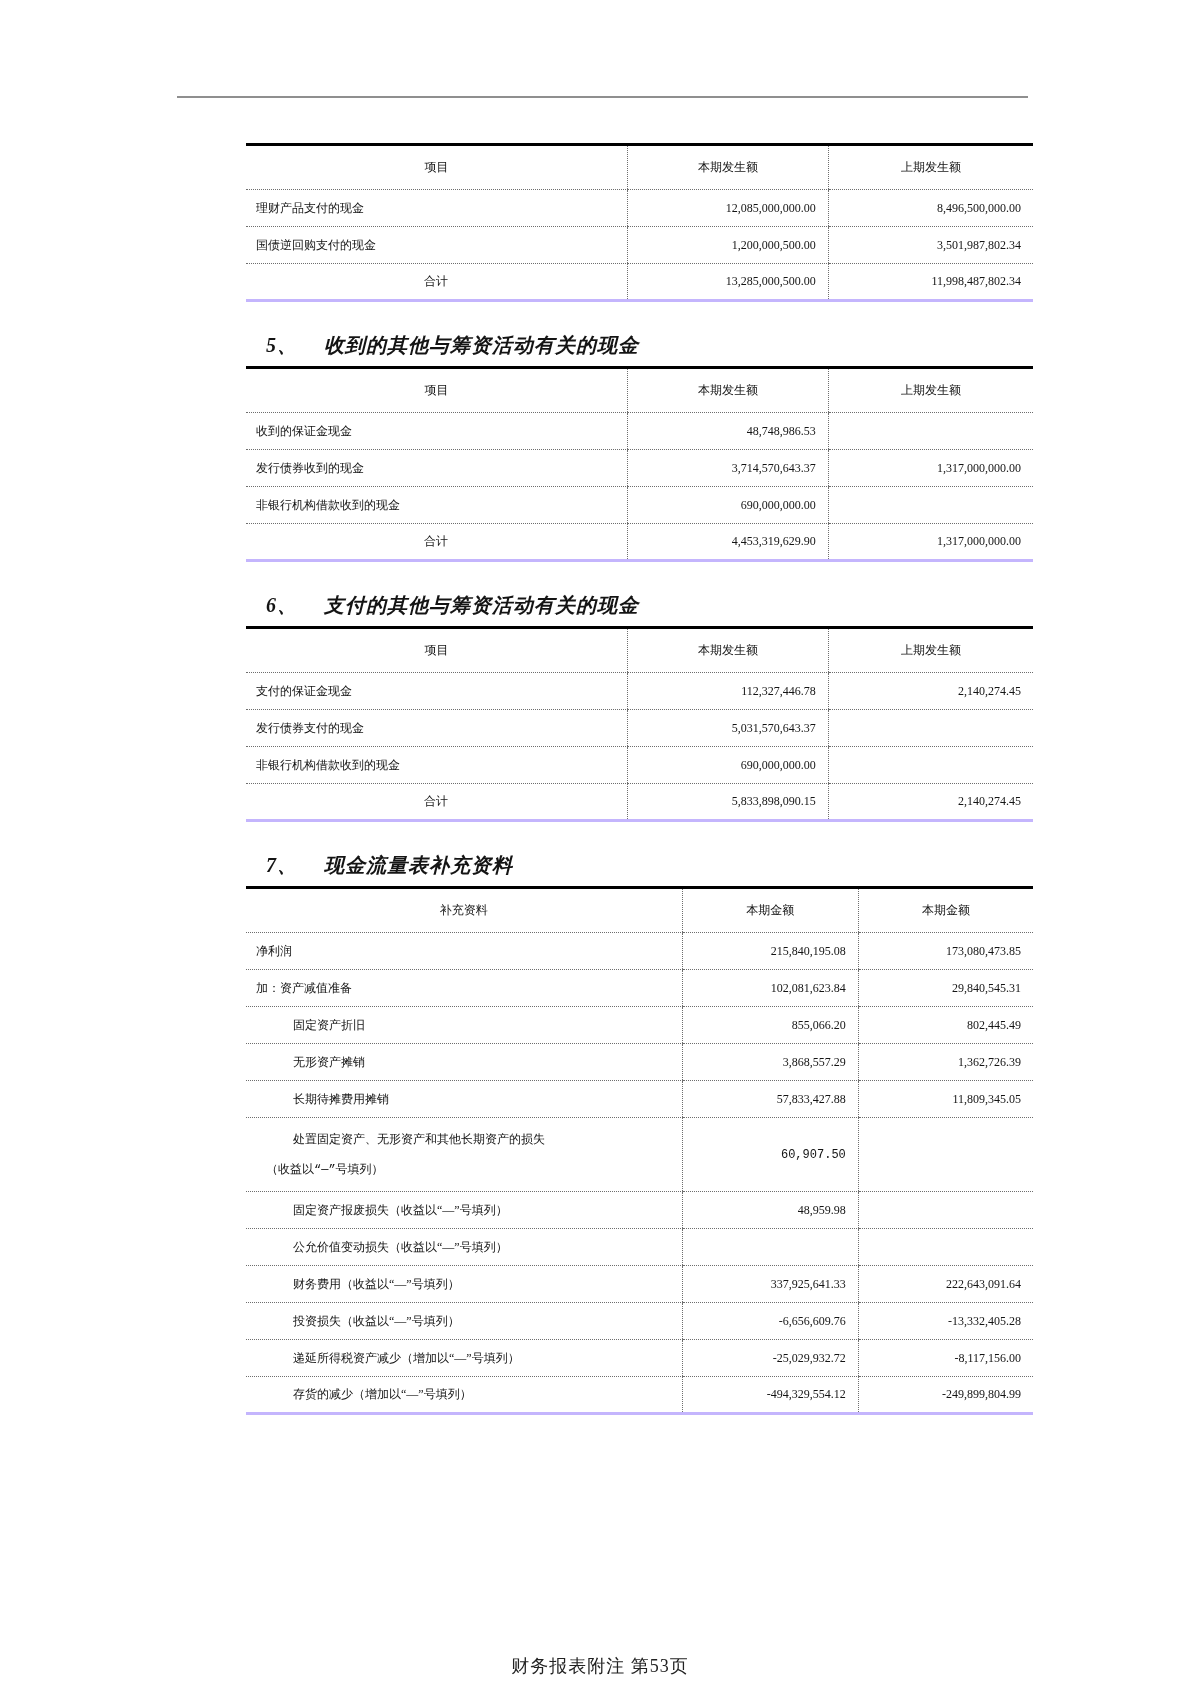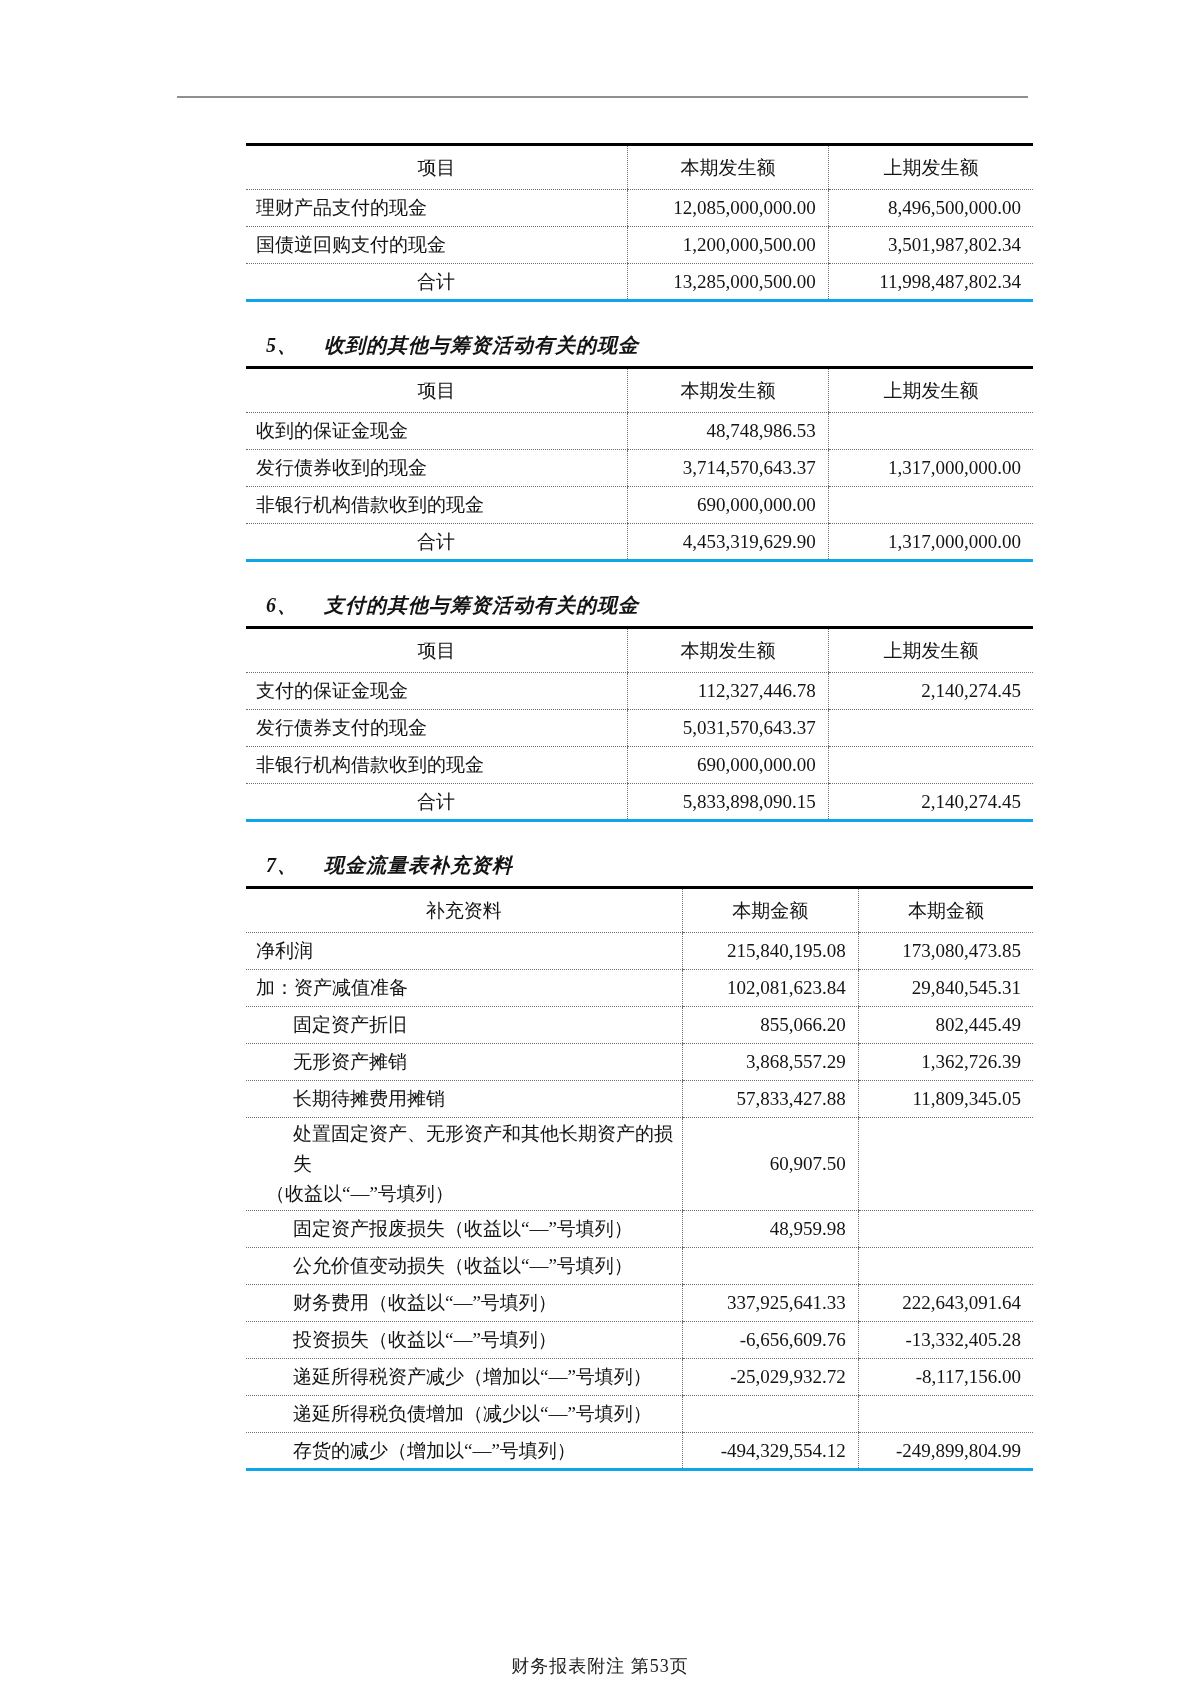--- a/index.html
+++ b/index.html
@@ -26,34 +26,34 @@
     font-style:italic;
   }
   .section-head .num {
     display:inline-block; min-width:58px; padding-left:20px;
     box-sizing:content-box;
   }
   table.tbl {
     width:100%;
     border-collapse:collapse;
     border-top:3px solid #000;
-    border-bottom:3px solid #0ea5e9;
-    font-size:19px;
+    border-bottom:3px solid #c4b5fd;
+    font-size:12px;
   }
   table.tbl th, table.tbl td {
     border-bottom:1px dotted #6e6e6e;
     font-weight:normal;
     vertical-align:middle;
   }
   table.tbl td + td, table.tbl th + th {
     border-left:1px dotted #6e6e6e;
   }
   table.tbl thead th { height:41px; text-align:center; }
   table.tbl tbody tr { height:37px; }
-  table.tbl tbody tr.tall { height:74px; }
+  table.tbl tbody tr.tall { height:74px;font-family:Liberation Mono, monospace; }
   .cols-a col:nth-child(1){ width:48.5%; }
   .cols-a col:nth-child(2){ width:25.5%; }
   .cols-a col:nth-child(3){ width:26%; }
   .cols-b col:nth-child(1){ width:55.4%; }
   .cols-b col:nth-child(2){ width:22.4%; }
   .cols-b col:nth-child(3){ width:22.2%; }
   td.c-label { text-align:left; padding-left:10px;margin-top:17px; }
   td.c-label.total { text-align:center; padding-left:0; }
   td.c-label.l0 { padding-left:10px; }
   td.c-label.l1 { padding-left:47px; }
@@ -263,25 +263,20 @@
               <td class="c-label l1">投资损失（收益以“—”号填列）</td>
               <td class="num">-6,656,609.76</td>
               <td class="num">-13,332,405.28</td>
             </tr>
             <tr>
               <td class="c-label l1">递延所得税资产减少（增加以“—”号填列）</td>
               <td class="num">-25,029,932.72</td>
               <td class="num">-8,117,156.00</td>
             </tr>
             <tr>
-              <td class="c-label l1">递延所得税负债增加（减少以“—”号填列）</td>
-              <td class="num"></td>
-              <td class="num"></td>
-            </tr>
-            <tr>
               <td class="c-label l1">存货的减少（增加以“—”号填列）</td>
               <td class="num">-494,329,554.12</td>
               <td class="num">-249,899,804.99</td>
             </tr>
           </tbody>
       </table>
     </section>
 
   </div>
 

